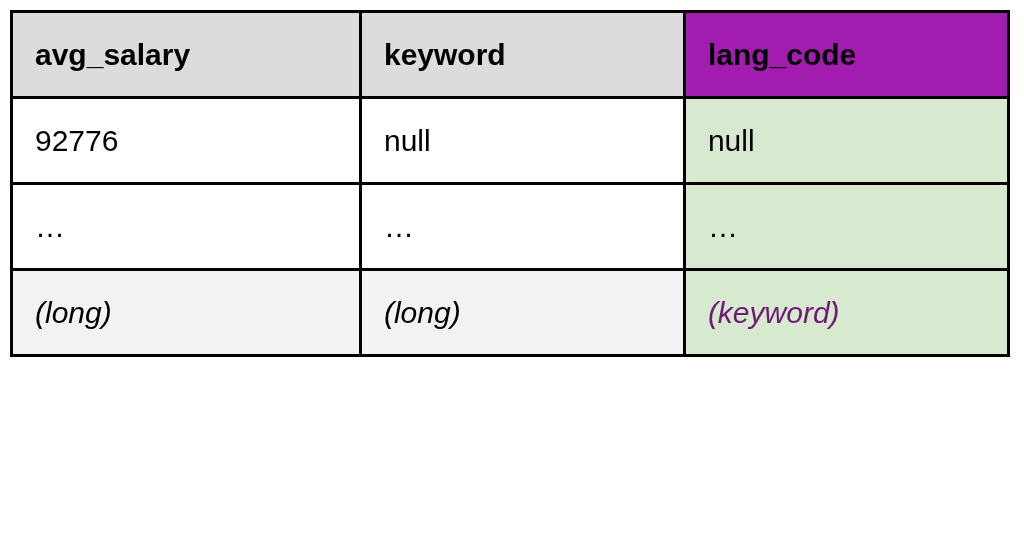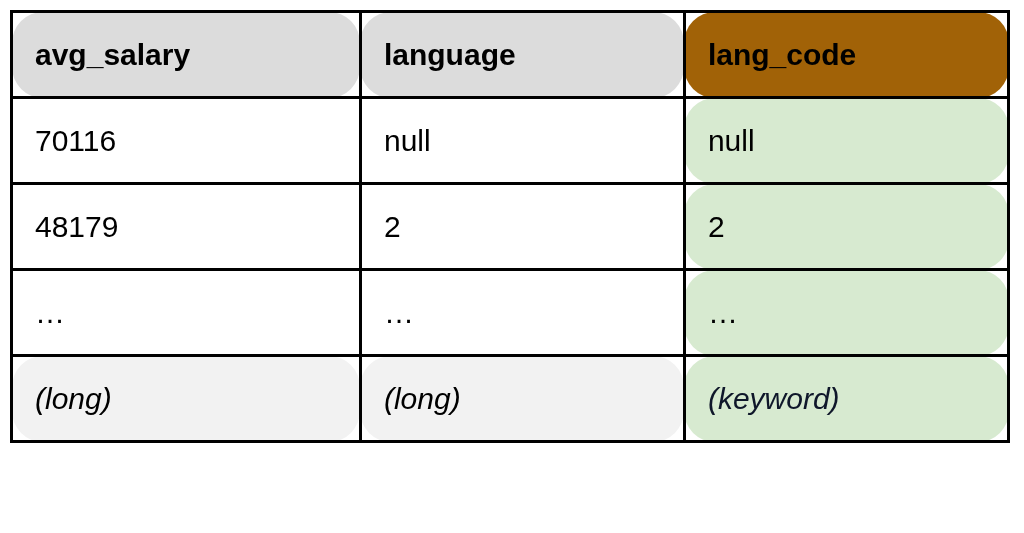--- a/index.html
+++ b/index.html
@@ -1,19 +1,18 @@
 <!DOCTYPE html>
 <html><head>
   <meta charset="utf-8">
   <style>
     * {
       box-sizing: border-box;
       margin: 0;
       padding: 0;
-      border-radius: 31px;
     }
     body {
       font-family: Arial, Helvetica, sans-serif;
       background: #ffffff;
       padding: 10px;
     }
     .table {
       border-collapse: collapse;
       width: 1000px;
     }
@@ -23,63 +22,58 @@
       font-size: 30px;
       text-align: left;
       vertical-align: middle;
       height: 86px;
     }
     .table th {
       font-weight: bold;
       background: #dcdcdc;
     }
     .table th.highlight {
-      background: #a16207;
+      background: #a21caf;
     }
     .table td {
       background: #ffffff;
       font-weight: normal;
     }
     .table td.highlight {
       background: #d7ead0;
     }
     .table tr.type-row td {
       background: #f2f2f2;
       color: #000000;
       font-style: italic;
     }
     .table tr.type-row td.highlight {
       background: #d7ead0;
-      color: #0f172a;
+      color: #701a75;
     }
     .col-1 { width: 350px; }
     .col-2 { width: 325px; }
     .col-3 { width: 325px; }
   </style>
 </head>
 <body>
 
 <table class="table">
   <thead>
     <tr>
       <th class="col-1">avg_salary</th>
-      <th class="col-2">language</th>
+      <th class="col-2">keyword</th>
       <th class="col-3 highlight">lang_code</th>
     </tr>
   </thead>
   <tbody>
     <tr>
-      <td>70116</td>
+      <td>92776</td>
       <td>null</td>
       <td class="highlight">null</td>
-    </tr>
-    <tr>
-      <td>48179</td>
-      <td>2</td>
-      <td class="highlight">2</td>
     </tr>
     <tr>
       <td>…</td>
       <td>…</td>
       <td class="highlight">…</td>
     </tr>
     <tr class="type-row">
       <td>(long)</td>
       <td>(long)</td>
       <td class="highlight">(keyword)</td>

